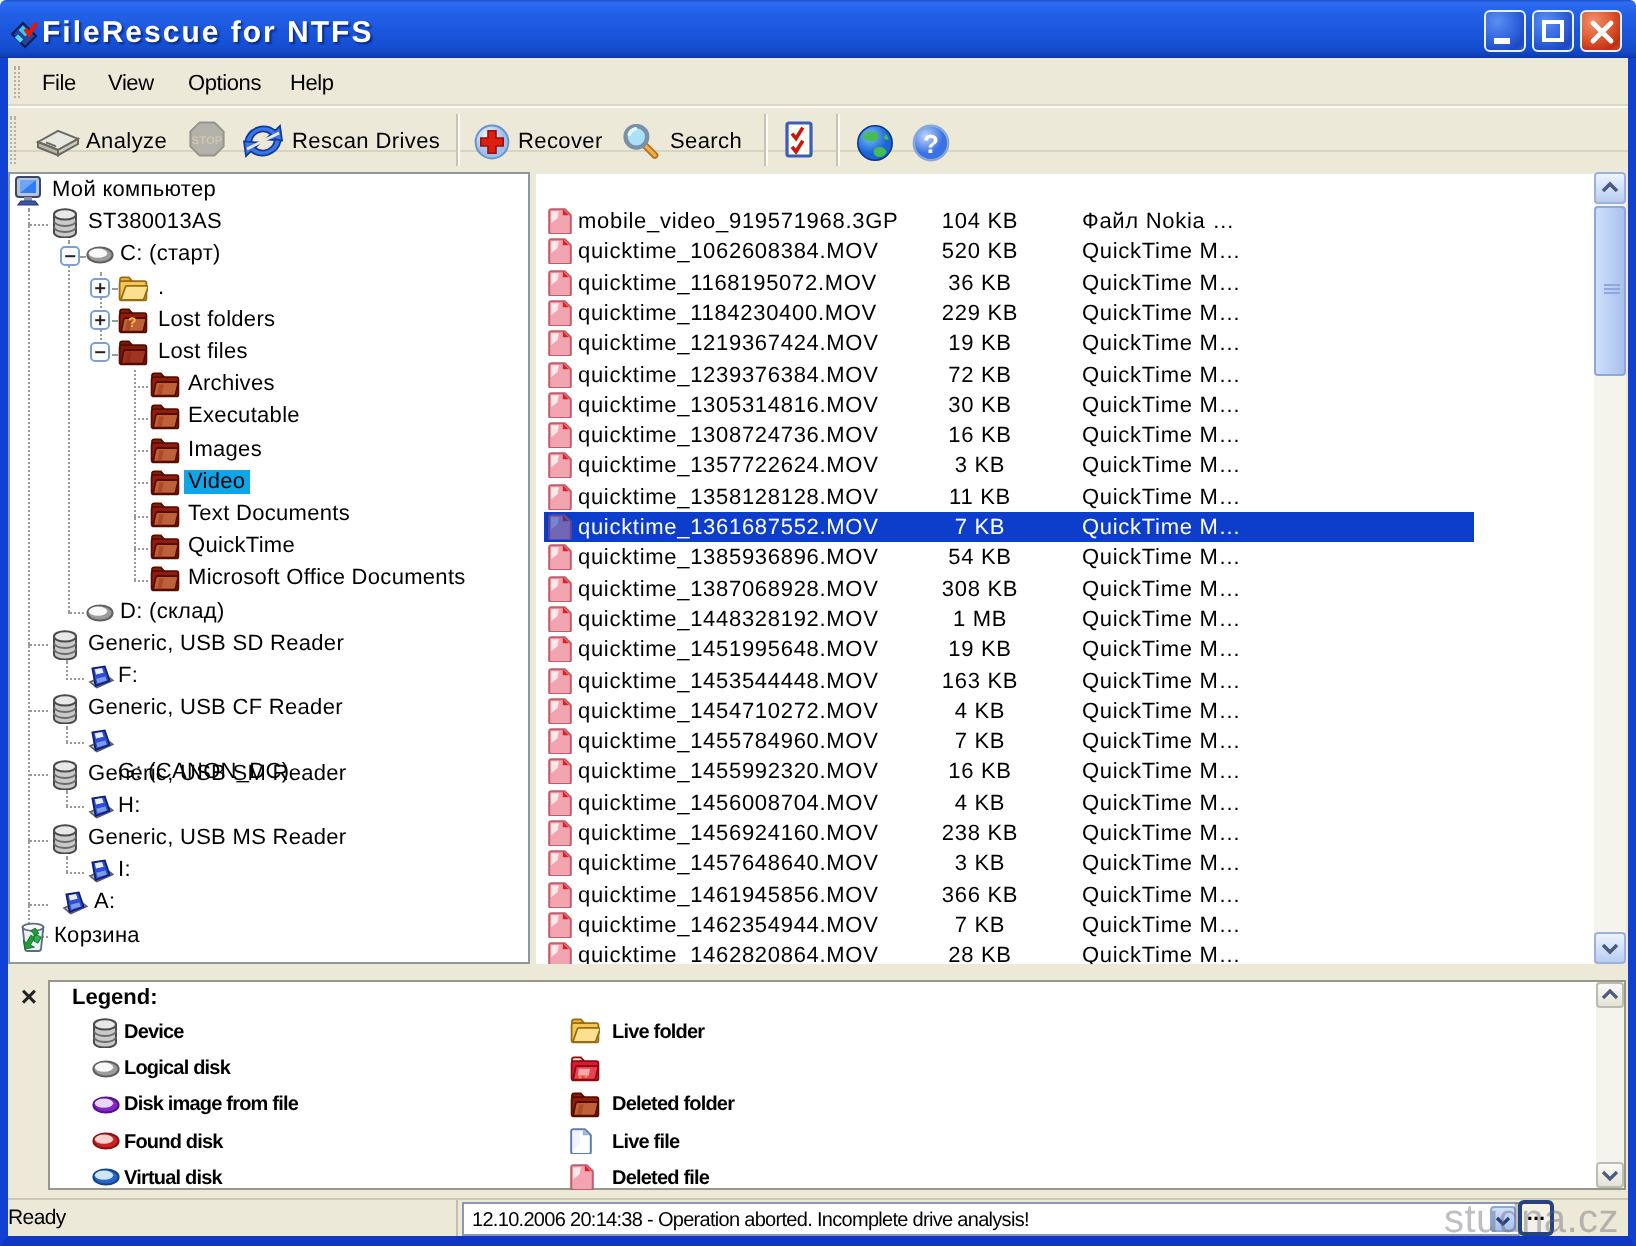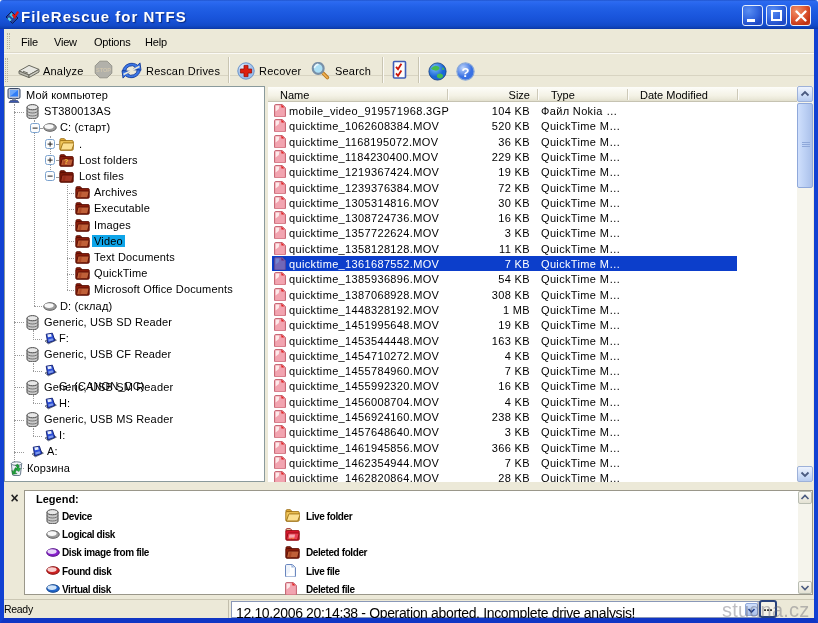--- a/index.html
+++ b/index.html
@@ -19,21 +19,21 @@
 .tsep{top:3px;width:1px;height:26px;background:#c9c5b2;box-shadow:1px 0 0 #fbfaf6}
 .grip{width:3px;border-left:1px dotted #b5b19e;border-right:1px dotted #b5b19e}
 #treepanel{left:4px;top:86px;width:261px;height:396px;background:#fff;border:1px solid #8a9a9c;z-index:5}
 .trow{position:absolute;font-size:11px;white-space:nowrap;color:#000;letter-spacing:0.15px}
 #listwrap{left:268px;top:87px;width:529px;height:395px;background:#fff;z-index:4;overflow:hidden}
 #lheader{left:0;top:0;width:529px;height:15px;background:linear-gradient(180deg,#fdfdf9 0%,#f4f2e6 60%,#eceadb 82%,#e2dfcd 100%);border-bottom:1px solid #c6c3b2}
 .hsep{top:2px;width:1px;height:11px;background:#cdc9b8;box-shadow:1px 0 0 #fdfdf9}
 .hlabel{top:2px;font-size:11px;color:#000}
 .lrow{position:absolute;left:0;width:529px;height:15.3px;font-size:11px;white-space:nowrap;letter-spacing:0.35px}
 .lrow .nm{position:absolute;left:21px;top:2px}
-.lrow .sz{position:absolute;left:150px;width:112px;top:2px;text-align:right}
+.lrow .sz{position:absolute;left:166px;width:112px;top:2px;text-align:center}
 .lrow .tp{position:absolute;left:273px;top:2px}
 .lrow svg{position:absolute;left:6px;top:1px}
 #vscroll{left:797px;top:86px;width:16px;height:396px;background:#f5f4ec;z-index:6}
 .sbtn{left:0px;width:16px;height:16px;background:linear-gradient(180deg,#eef3fd,#cdddf8 60%,#b8ccf0);border:1px solid #9db1d9;border-radius:2px;color:#3a4a6a;text-align:center}
 .sthumb{left:0px;width:16px;background:linear-gradient(90deg,#cfdffc,#bcd0f4 50%,#aac0ea);border:1px solid #8fa8da;border-radius:2px}
 #legendpanel{left:4px;top:489px;width:810px;height:107px;background:#ece9d8;z-index:5}
 #legendbox{left:20px;top:1px;width:789px;height:105px;background:#fff;border:1px solid #9a978a}
 .leg{position:absolute;font-size:10px;font-weight:bold;color:#000;white-space:nowrap;letter-spacing:-0.4px}
 #statusbar{left:4px;top:599px;width:810px;height:16px;background:#ece9d8;border-top:1px solid #cbc7b4;z-index:5}
 #watermark{left:722px;top:599px;font-size:20px;font-weight:normal;color:rgba(100,100,112,0.42);z-index:40;letter-spacing:0.2px}
@@ -421,30 +421,20 @@
         <path d="M2.3 2.6 h10.4 l-1.2 10.8 a1.2 1.2 0 0 1 -1.2 1.1 h-5.6 a1.2 1.2 0 0 1 -1.2 -1.1 z" fill="#eaf0f6" stroke="#5a6d80" stroke-width="0.9"></path>
         <ellipse cx="7.5" cy="2.6" rx="5.2" ry="1.8" fill="#f8fafc" stroke="#5a6d80" stroke-width="0.9"></ellipse>
         <path d="M4.2 10.4 l2.2 -3.8 2 1.1 -2.2 3.8 2 1.1 -4.6 0.9 -0.9 -4.2 z" fill="#1e9e38" stroke="#0c6020" stroke-width="0.4"></path>
         <path d="M8.0 5.6 l3.6 2 -1.6 3 -2 -1.1 z" fill="#28b446" stroke="#0c6020" stroke-width="0.4"></path>
         <path d="M6.4 4.4 l2.2 -1.4 1.8 2.6 -1.8 1.2 z" fill="#1e9e38" stroke="#0c6020" stroke-width="0.4"></path>
       </svg>
     </div>
     <div class="trow" style="left:22px;top:374.6px">Корзина</div>
   </div>
 <div id="listwrap" class="ab">
-    <div id="lheader" class="ab">
-      <div class="hlabel ab" style="left:12px">Name</div>
-      <div class="hlabel ab" style="left:214px;width:48px;text-align:right">Size</div>
-      <div class="hlabel ab" style="left:283px">Type</div>
-      <div class="hlabel ab" style="left:372px">Date Modified</div>
-      <div class="hsep ab" style="left:179px"></div>
-      <div class="hsep ab" style="left:269px"></div>
-      <div class="hsep ab" style="left:359px"></div>
-      <div class="hsep ab" style="left:469px"></div>
-    </div>
     <div class="lrow" style="top:16.0px">
       <svg width="12" height="13" viewBox="0 0 12 13" style="">
         <path d="M0.6 1.6 a1 1 0 0 1 1 -1 l6.8 0 l3 3 l0 8.4 a1 1 0 0 1 -1 1 l-8.8 0 a1 1 0 0 1 -1 -1 z" fill="#f2a4b0" stroke="#c25e6c" stroke-width="1"></path>
         <path d="M1.6 1.6 l3.8 0 l-0.6 3.4 l-3.2 2.6 z" fill="#fce8e8"></path>
         <path d="M7.4 0.6 l3 3 l-3 0 z" fill="#e02020"></path>
       </svg>
       <span class="nm" style="">mobile_video_919571968.3GP</span>
       <span class="sz" style="">104 KB</span>
       <span class="tp" style="">Файл Nokia …</span>
     </div>
@@ -801,21 +791,21 @@
             <path d="M2.5 4 l3.5 3.5 3.5 -3.5" fill="none" stroke="#4a5a80" stroke-width="1.6"></path>
           </svg>
         </div>
       </div>
     </div>
   </div>
 <div id="statusbar" class="ab">
     <div class="ab" style="left:0px;top:3px;font-size:10.5px;letter-spacing:-0.3px">Ready</div>
     <div class="ab" style="left:224px;top:0px;width:1px;height:19px;background:#c2beac"></div>
     <div class="ab" style="left:227px;top:1px;width:529px;height:17px;background:#fff;border:1px solid #8a98b8">
-      <div class="ab" style="left:4px;top:2.5px;font-size:14px;letter-spacing:-0.35px;white-space:nowrap">12.10.2006 20:14:38 - Operation aborted. Incomplete drive analysis!</div>
+      <div class="ab" style="left:4px;top:2.5px;font-size:10px;letter-spacing:-0.35px;white-space:nowrap">12.10.2006 20:14:38 - Operation aborted. Incomplete drive analysis!</div>
       <div class="ab" style="left:513px;top:1px;width:13px;height:13px;background:linear-gradient(180deg,#cfdffc,#aac0ea);border:1px solid #8fa8da;border-radius:2px">
         <svg width="11" height="13" viewBox="0 0 11 13" style="">
           <path d="M2.5 5 l3 3 3 -3" fill="none" stroke="#23408c" stroke-width="1.6"></path>
         </svg>
       </div>
     </div>
     <div class="ab" style="left:755px;top:0px;width:18px;height:18px;background:#f4f2e8;border:2px solid #27427c;border-radius:3px;font-size:11px;font-weight:bold;text-align:center;line-height:10px">...</div>
   </div>
 <div id="watermark" class="ab">studna.cz</div>
 </body></html>

